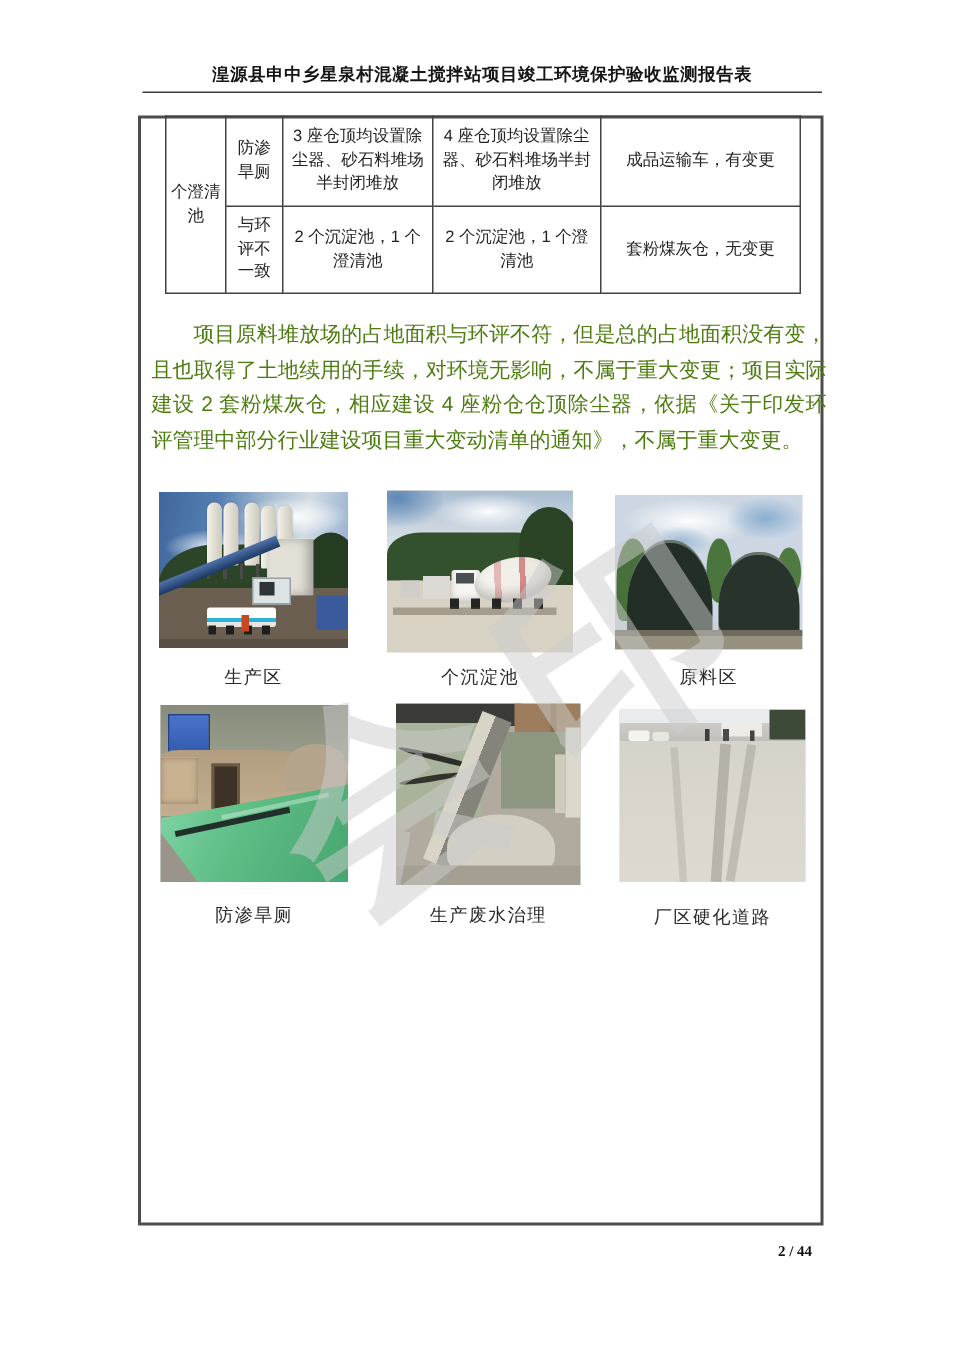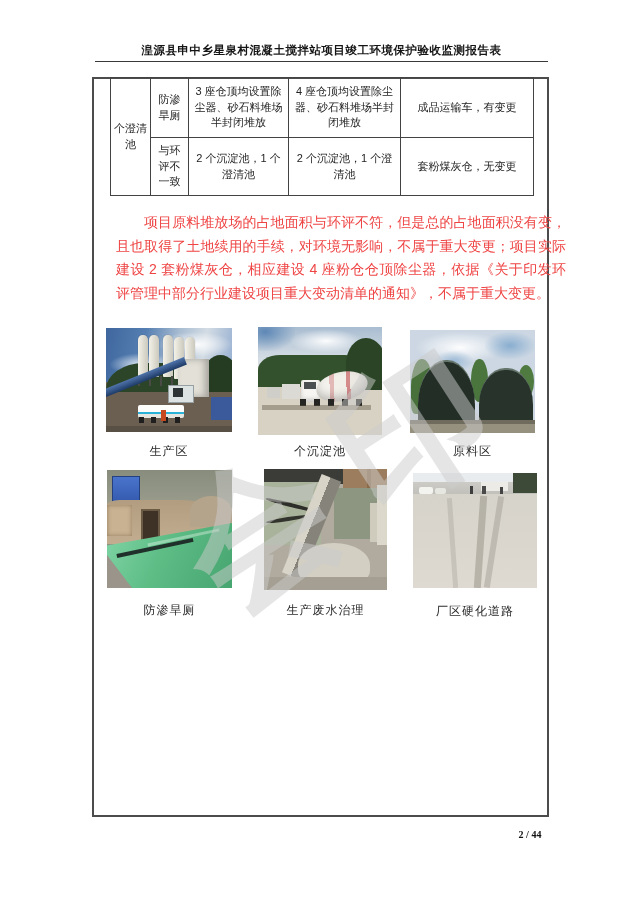--- a/index.html
+++ b/index.html
@@ -21,22 +21,22 @@
   
   table.env{border-collapse:collapse;position:absolute;left:110px;top:77px;width:423px;table-layout:fixed;}
   table.env td{
     border:1.5px solid #434343;text-align:center;vertical-align:middle;
     font-size:11px;line-height:1.4;color:#232323;padding:1px 3px;box-sizing:border-box;
   }
   td.r1{height:60px;} td.r2{height:58px;}
 
   
   .para{
-    left:116px;top:211px;width:450px;font-size:14px;line-height:23.6px;
-    text-align:justify;text-indent:2em;color:#ef4444;
+    left:101px;top:211px;width:450px;font-size:14px;line-height:23.6px;
+    text-align:justify;text-indent:2em;color:#4d7c0f;
   }
 
   
   .watermark{
     left:168px;top:372px;font-size:150px;font-weight:bold;letter-spacing:32px;
     color:rgba(203,203,203,0.50);transform:rotate(-33deg);z-index:9;
     pointer-events:none;white-space:nowrap;font-family:"Liberation Serif","DejaVu Serif",serif;
   }
 
   

